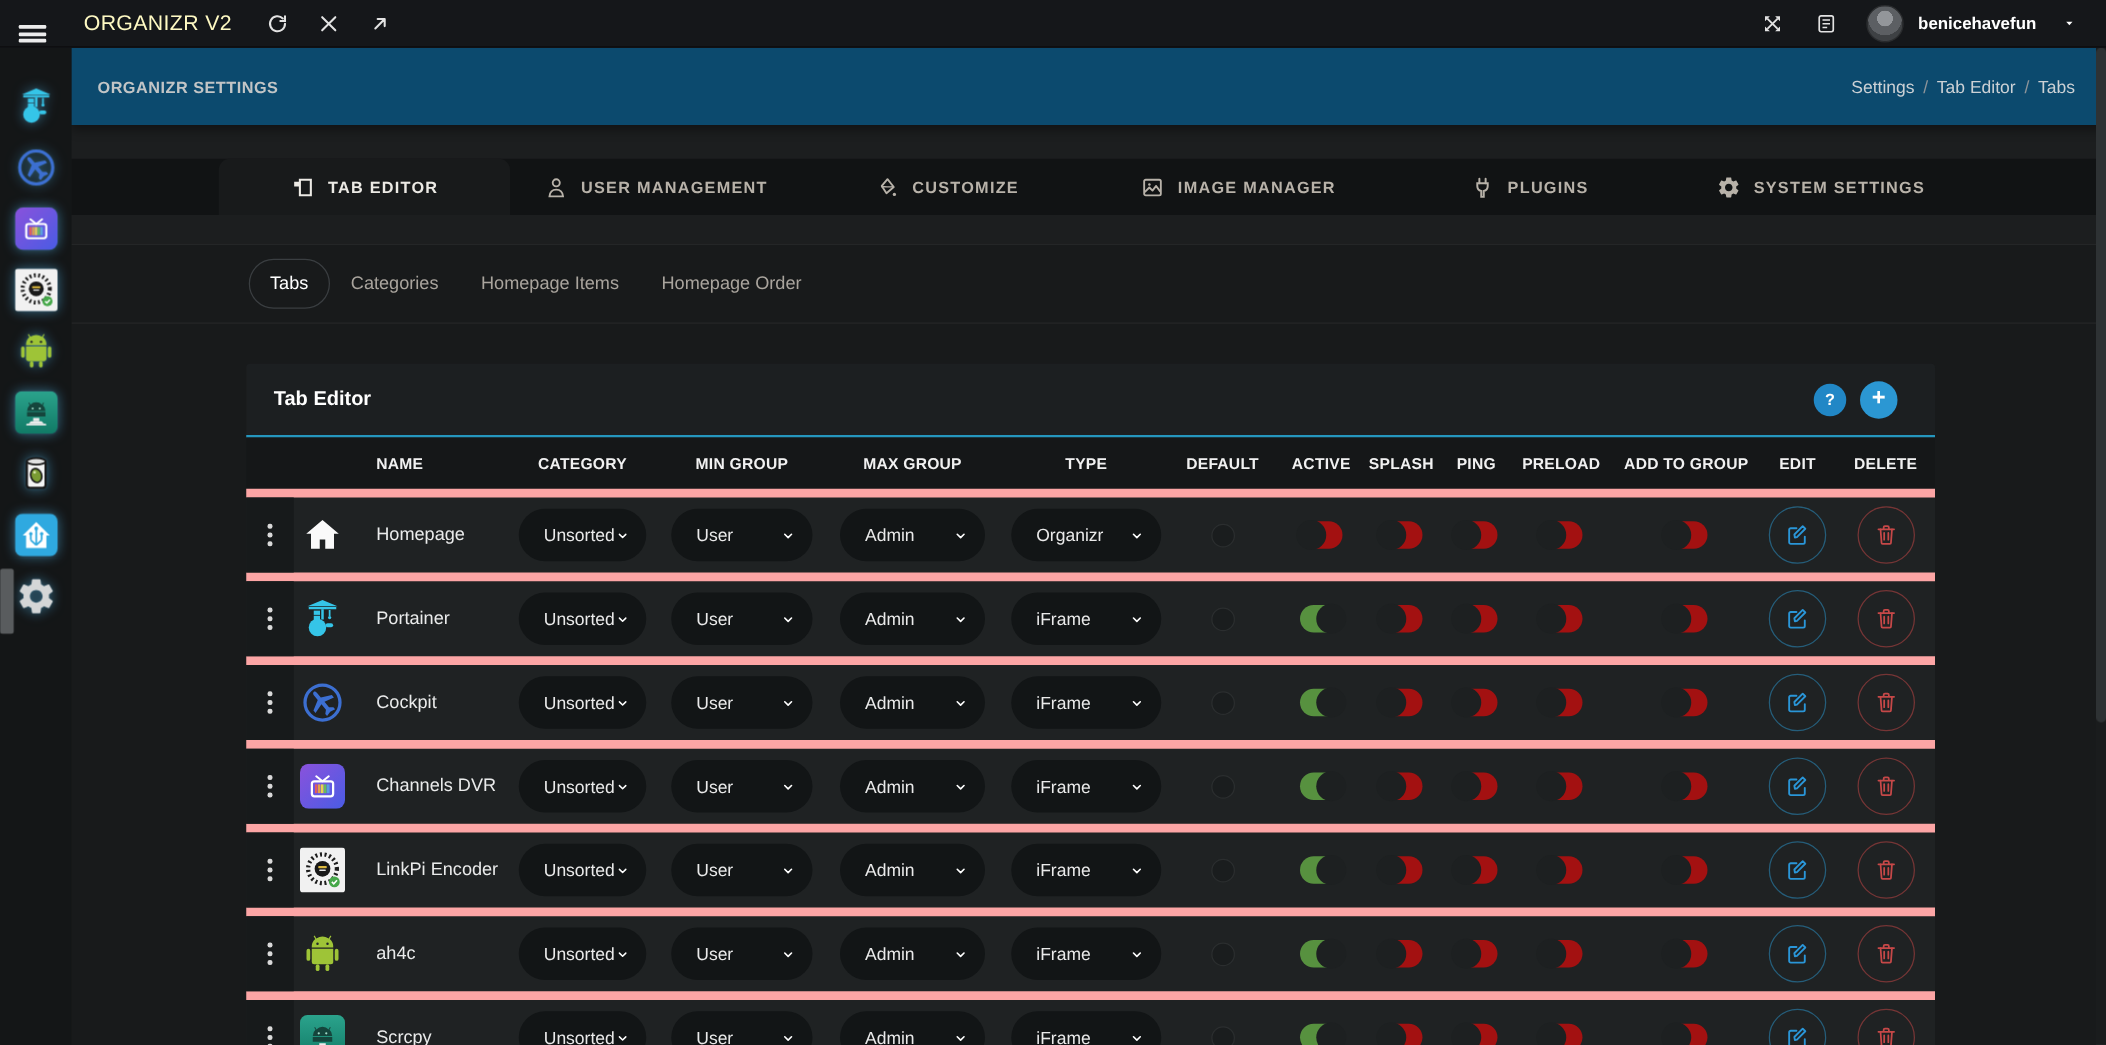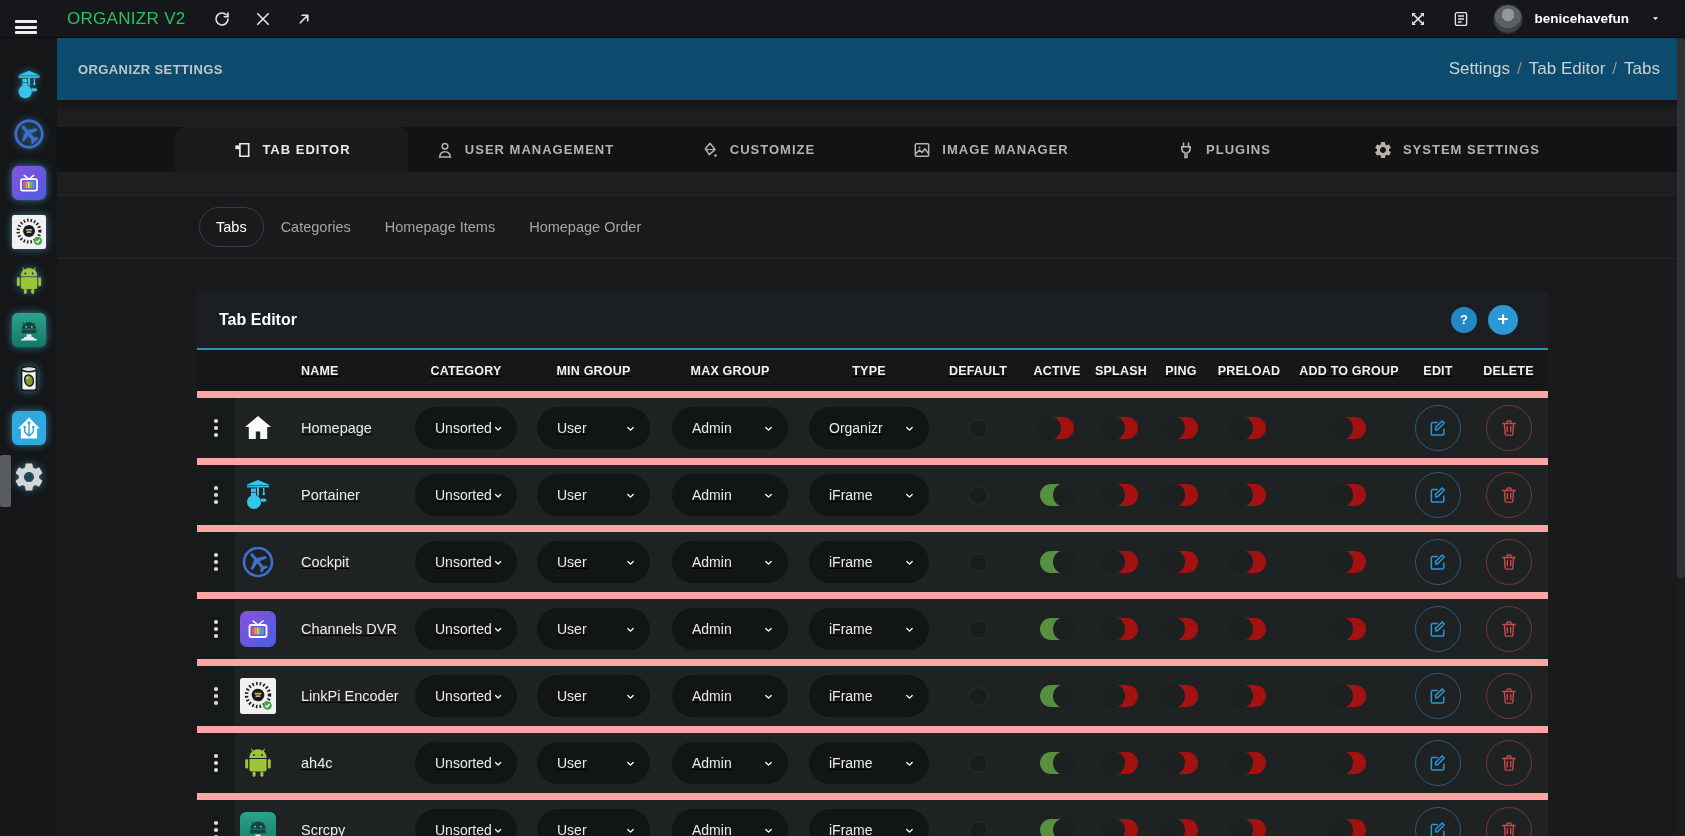--- a/index.html
+++ b/index.html
@@ -8,21 +8,21 @@
   :root{
     --accent:#2596be; --toggle-on:#57913f; --toggle-off:#a31111;
     --edit:#2a96d8; --del:#c64848; --btnblue:#2b97d3;
     --cols:38px 66px 114px 102px 20px 113px 22px 116px 21px 120px 98px 60px 68px 52px 84px 116px 62px 79px;
   }
   
   .topbar{position:fixed;top:0;left:0;right:0;height:38px;background:#15171a;z-index:30;
     display:flex;align-items:center;border-bottom:1px solid #0c0d0e;}
   .hamburger{position:absolute;left:15px;top:20px;width:22px;cursor:pointer;}
   .hamburger span{display:block;height:3px;background:#ececec;border-radius:1px;margin-bottom:2.6px;}
-  .tb-title{margin-left:67px;font-size:17px;color:#22c55e;letter-spacing:.3px;}
+  .tb-title{margin-left:67px;font-size:17px;color:#fef9c3;letter-spacing:.3px;}
   .tb-icons{display:flex;gap:23px;margin-left:27px;align-items:center;}
   .tb-btn{width:18px;height:18px;color:#e3e3e3;cursor:pointer;display:inline-flex;}
   .tb-btn svg{width:100%;height:100%;}
   .tb-right{margin-left:auto;display:flex;align-items:center;padding-right:24px;}
   .tb-right .tb-btn{margin-left:25px;}
   .avatar{width:30px;height:30px;border-radius:50%;margin-left:23px;cursor:pointer;
     background:radial-gradient(circle at 50% 35%, #93969a 0 27%, #5c5f63 28% 58%, #3e4144 59%);
     border:1px solid #2a2c2e;}
   .tb-user{margin-left:11px;font-size:13.5px;font-weight:bold;color:#fff;cursor:pointer;display:flex;align-items:center;gap:16px;}
   .tb-user .caret{width:11px;height:11px;margin-left:5px;color:#fff;display:inline-flex;}
@@ -32,21 +32,21 @@
   .side-ic{width:34px;height:34px;cursor:pointer;
     filter:drop-shadow(0 0 5px rgba(90,200,255,.40)) drop-shadow(0 0 1px rgba(90,200,255,.25));}
   .side-ic svg{width:34px;height:34px;display:block;}
   .side-ic.gear{color:#d4d6d7;}
   .side-thumb{position:absolute;left:0;top:417px;width:11px;height:52px;background:#595c5e;border-radius:2px;}
   
   .main{position:absolute;left:57px;top:38px;right:0;bottom:0;background:#1c1e1f;overflow:hidden;}
   .pagehead{height:62px;background:#0c4a6e;box-shadow:0 4px 8px rgba(0,0,0,.38);
     display:flex;align-items:center;justify-content:space-between;padding:0 25px 0 21px;position:relative;z-index:5;}
   .ph-title{font-size:13px;font-weight:bold;color:#c2c5c6;letter-spacing:.4px;}
-  .breadcrumb{font-size:17px;color:#8e959a;}
+  .breadcrumb{font-size:14px;color:#8e959a;}
   .breadcrumb .bc-link{color:#ccd1d5;cursor:pointer;}
   .breadcrumb .bc-sep{margin:0 7px;color:#8e959a;}
   
   .tabstrip{margin-top:27px;height:45px;background:#111314;padding-left:118px;display:flex;}
   .mtab{width:233px;display:flex;align-items:center;justify-content:center;gap:10px;cursor:pointer;
     font-size:13px;font-weight:bold;letter-spacing:1px;color:#b8b2a9;}
   .mtab .mtab-ic{width:20px;height:20px;display:inline-flex;}
   .mtab .mtab-ic svg{width:100%;height:100%;}
   .mtab.active{background:#181a1b;border-radius:9px 9px 0 0;color:#eceae5;}
   
@@ -60,21 +60,21 @@
   .card{width:1351px;margin:32px 0 0 140px;background:#1c1f21;border-radius:3px;}
   .card-head{height:59px;display:flex;align-items:center;padding:0 30px 0 22px;
     border-bottom:2px solid var(--accent);}
   .card-title{font-size:16px;font-weight:bold;color:#fff;}
   .card-btns{margin-left:auto;display:flex;align-items:center;gap:11px;}
   .cbtn{border-radius:50%;color:#fff;display:flex;align-items:center;justify-content:center;
     cursor:pointer;border:none;font-family:inherit;}
   .cbtn.help{width:26px;height:26px;background:#2187c6;font-size:13px;font-weight:bold;}
   .cbtn.add{width:30px;height:30px;background:var(--btnblue);font-size:19px;font-weight:bold;padding-bottom:2px;}
   
-  .thead,.trow{display:grid;grid-template-columns:var(--cols);align-items:center;text-decoration:underline;}
+  .thead,.trow{display:grid;grid-template-columns:var(--cols);align-items:center;}
   .thead{height:41px;background:#151718;}
   .th{font-size:12.5px;font-weight:bold;color:#f1f1f1;text-align:center;letter-spacing:.2px;white-space:nowrap;}
   .th.left{text-align:left;}
   .trow{height:67px;background:#1f2223;border-top:7px solid #fca5a5;}
   .cell-handle{align-self:stretch;background:#171a1b;display:flex;align-items:center;justify-content:center;cursor:grab;}
   .dots span{display:block;width:3.6px;height:3.6px;border-radius:50%;background:#d9d9d9;margin:3.4px 0;}
   .cell-icon{display:flex;justify-content:flex-start;padding-left:5px;}
   .appicon,.appicon svg{width:36px;height:36px;display:block;}
   .cell-name{font-size:14.5px;color:#eaebeb;white-space:nowrap;}
   .sel{height:42px;background:#121516;border-radius:21px;display:flex;align-items:center;

